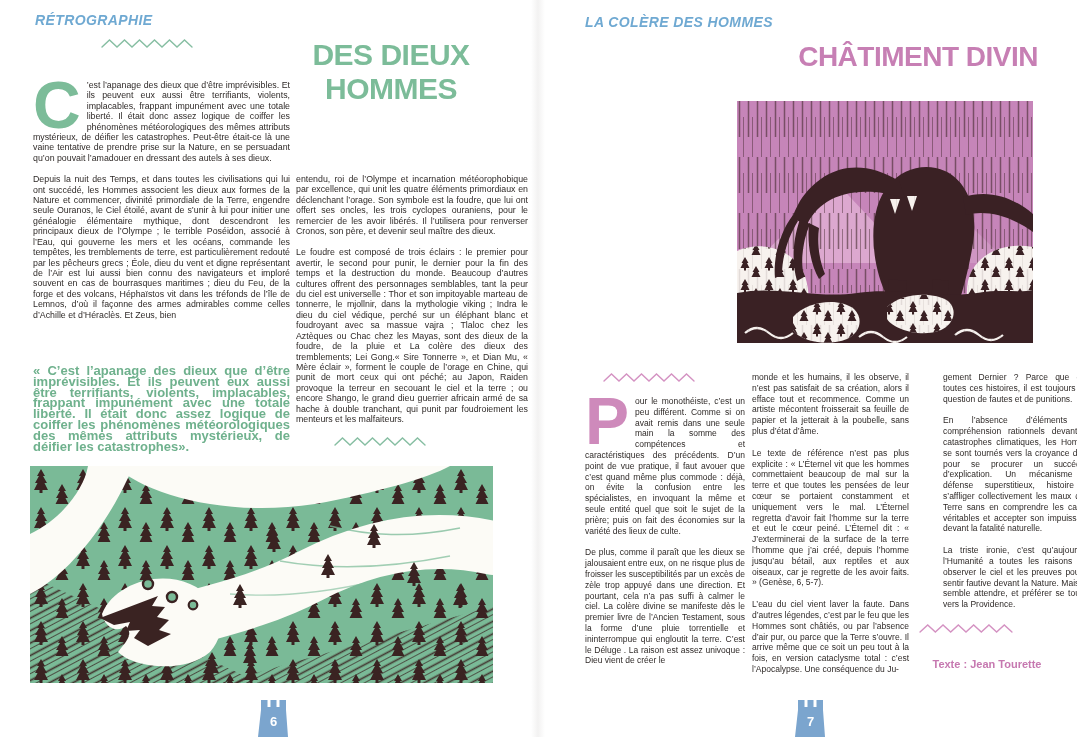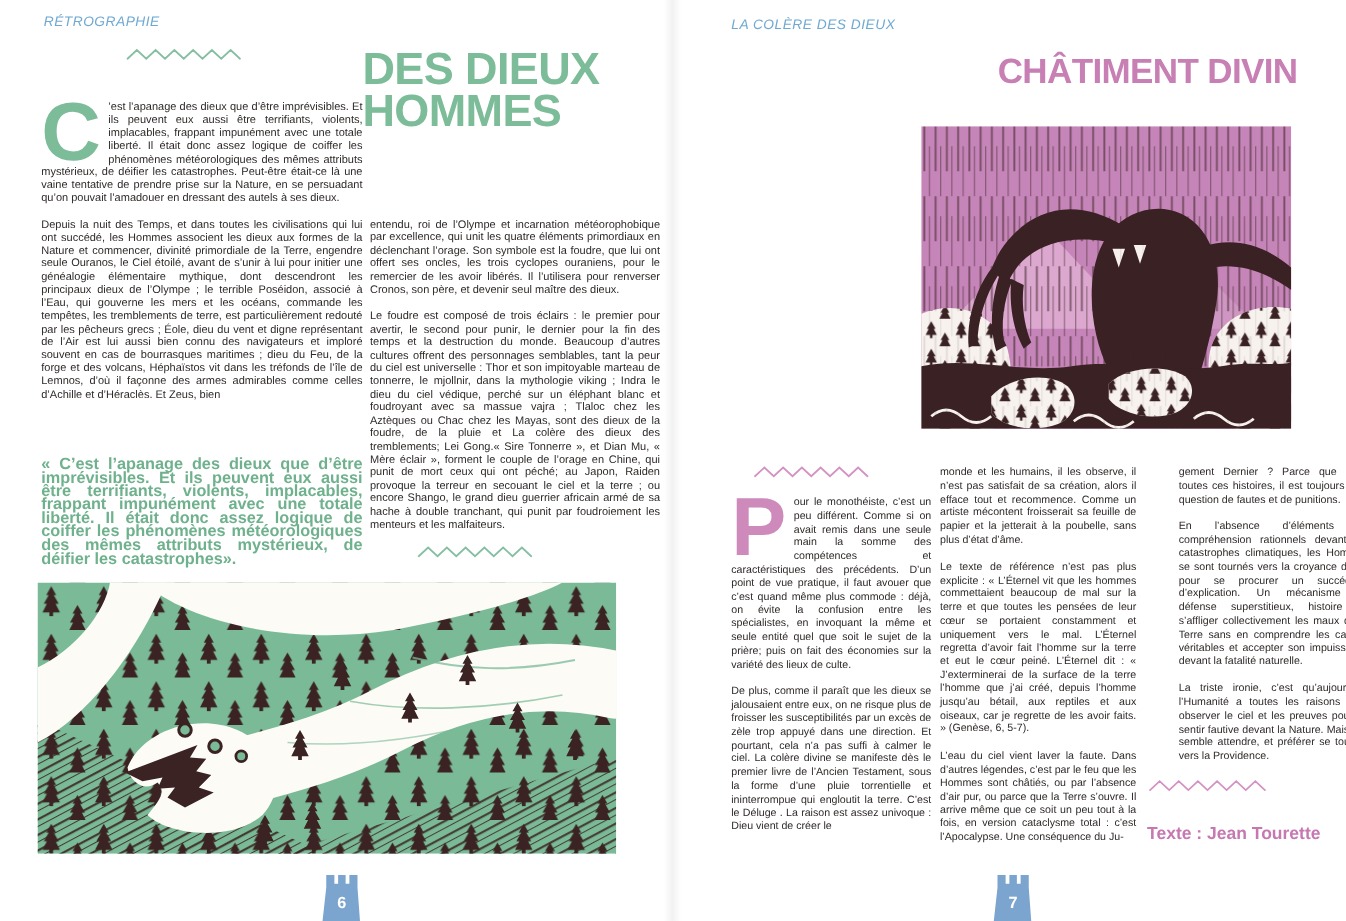--- a/index.html
+++ b/index.html
@@ -2,52 +2,52 @@
 <html lang="fr"><head>
 <meta charset="utf-8">
 <style>
   html,body{margin:0;padding:0;}
   body{
     width:1077px;height:737px;position:relative;background:#ffffff;
     font-family:"Liberation Sans", sans-serif;color:#2f2a28;overflow:hidden;
   }
   .fold{position:absolute;left:531px;top:0;width:14px;height:737px;
     background:linear-gradient(to right, rgba(0,0,0,0), rgba(80,70,65,0.07) 50%, rgba(0,0,0,0));}
-  .kicker{position:absolute;font-style:italic;font-weight:normal;font-size:11px;
+  .kicker{position:absolute;font-style:italic;font-weight:bold;font-size:14px;
     color:#6fa9d2;letter-spacing:0.4px;text-align:right;}
   .kicker.left{left:35px;top:12px;}
   .kicker.right{left:585px;top:14px;}
   .zz{position:absolute;}
   .col{position:absolute;text-align:justify;hyphens:auto;-webkit-hyphens:auto;}
   .col p{margin:0;}
   .body-left{font-size:8.8px;line-height:10.4px;}
   .body-right{font-size:8.5px;line-height:10.8px;}
   .col-l1{left:33px;top:80px;width:257px;}
   .col-l2{left:296px;top:174px;width:232px;}
   .col-r1{left:585px;top:396px;width:160px;}
   .col-r2{left:752px;top:372px;width:157px;}
   .col-r3{left:912px;top:372px;width:152px;margin-left:31px;}
   .gap{margin-top:11px !important;}
   .dropcap{float:left;font-weight:bold;padding-right:6px;}
   .dropcap.green{color:#7cbc99;font-size:66px;line-height:50px;}
   .dropcap.pink{color:#ce8abb;font-size:66px;line-height:51px;}
   .pullquote{margin-top:46px !important;color:#6fb18d;font-weight:bold;
     font-size:13px;line-height:10.8px;}
   .title-left{position:absolute;left:290px;top:38px;width:202px;margin:0;
-    text-align:left;color:#7cbc99;font-size:36px;line-height:34px;
+    text-align:center;color:#7cbc99;font-size:30px;line-height:34px;
     font-weight:800;letter-spacing:-0.5px;}
   .title-left span{display:block;}
   .title-right{position:absolute;left:735px;top:38px;width:303px;margin:0;
     text-align:right;color:#c77fb4;font-size:28px;line-height:38px;
     font-weight:800;letter-spacing:-0.5px;white-space:nowrap;}
   .illo{position:absolute;display:block;}
   .illo-left{left:30px;top:466px;}
   .illo-right{left:737px;top:101px;}
   .credit{position:absolute;left:902px;top:658px;width:170px;text-align:center;
-    color:#c678b0;font-weight:bold;font-size:14px;}
+    color:#c678b0;font-weight:bold;font-size:11px;}
   .page-icon{position:absolute;width:32px;height:39px;}
   .page-icon.p6{left:257px;top:698px;}
   .page-icon.p7{left:794px;top:698px;}
   .page-icon text{font-family:"Liberation Sans", sans-serif;font-weight:bold;
     font-size:13px;fill:#ffffff;}
 </style>
 </head>
 <body>
 
 <div class="fold"></div>
@@ -116,21 +116,21 @@
   <use href="#tree" x="176" y="186" fill="#3a2322"></use>
   <use href="#tree" x="214" y="176" fill="#3a2322"></use>
 </svg>
 
 <svg class="page-icon p6" viewBox="0 0 32 39">
   <path d="M4,12 L4,2 L10.5,2 L10.5,9 L13.5,9 L13.5,2 L19.5,2 L19.5,9 L22.5,9 L22.5,2 L29,2 L29,12
            L31,39 L1,39 Z" fill="#7ba5ce"></path>
   <text x="16.5" y="28" text-anchor="middle">6</text>
 </svg>
 
-<div class="kicker right">LA COLÈRE DES DIEUX</div>
+<div class="kicker right">LA COLÈRE DES HOMMES</div>
 
 <h1 class="title-right">CHÂTIMENT DIVIN</h1>
 
 <svg class="illo illo-right" width="296" height="242" viewBox="0 0 296 242">
   <defs>
     <path id="ttree" d="M4,0 L7.5,6 L6,6 L8.5,11 L5,11 L5,13.5 L3,13.5 L3,11 L-0.5,11 L2,6 L0.5,6 Z"></path>
     <pattern id="ttrees" width="24" height="22" patternUnits="userSpaceOnUse">
       <use href="#ttree" x="4" y="2" fill="#3a2124"></use>
       <use href="#ttree" x="15" y="11" fill="#3a2124"></use>
     </pattern>

